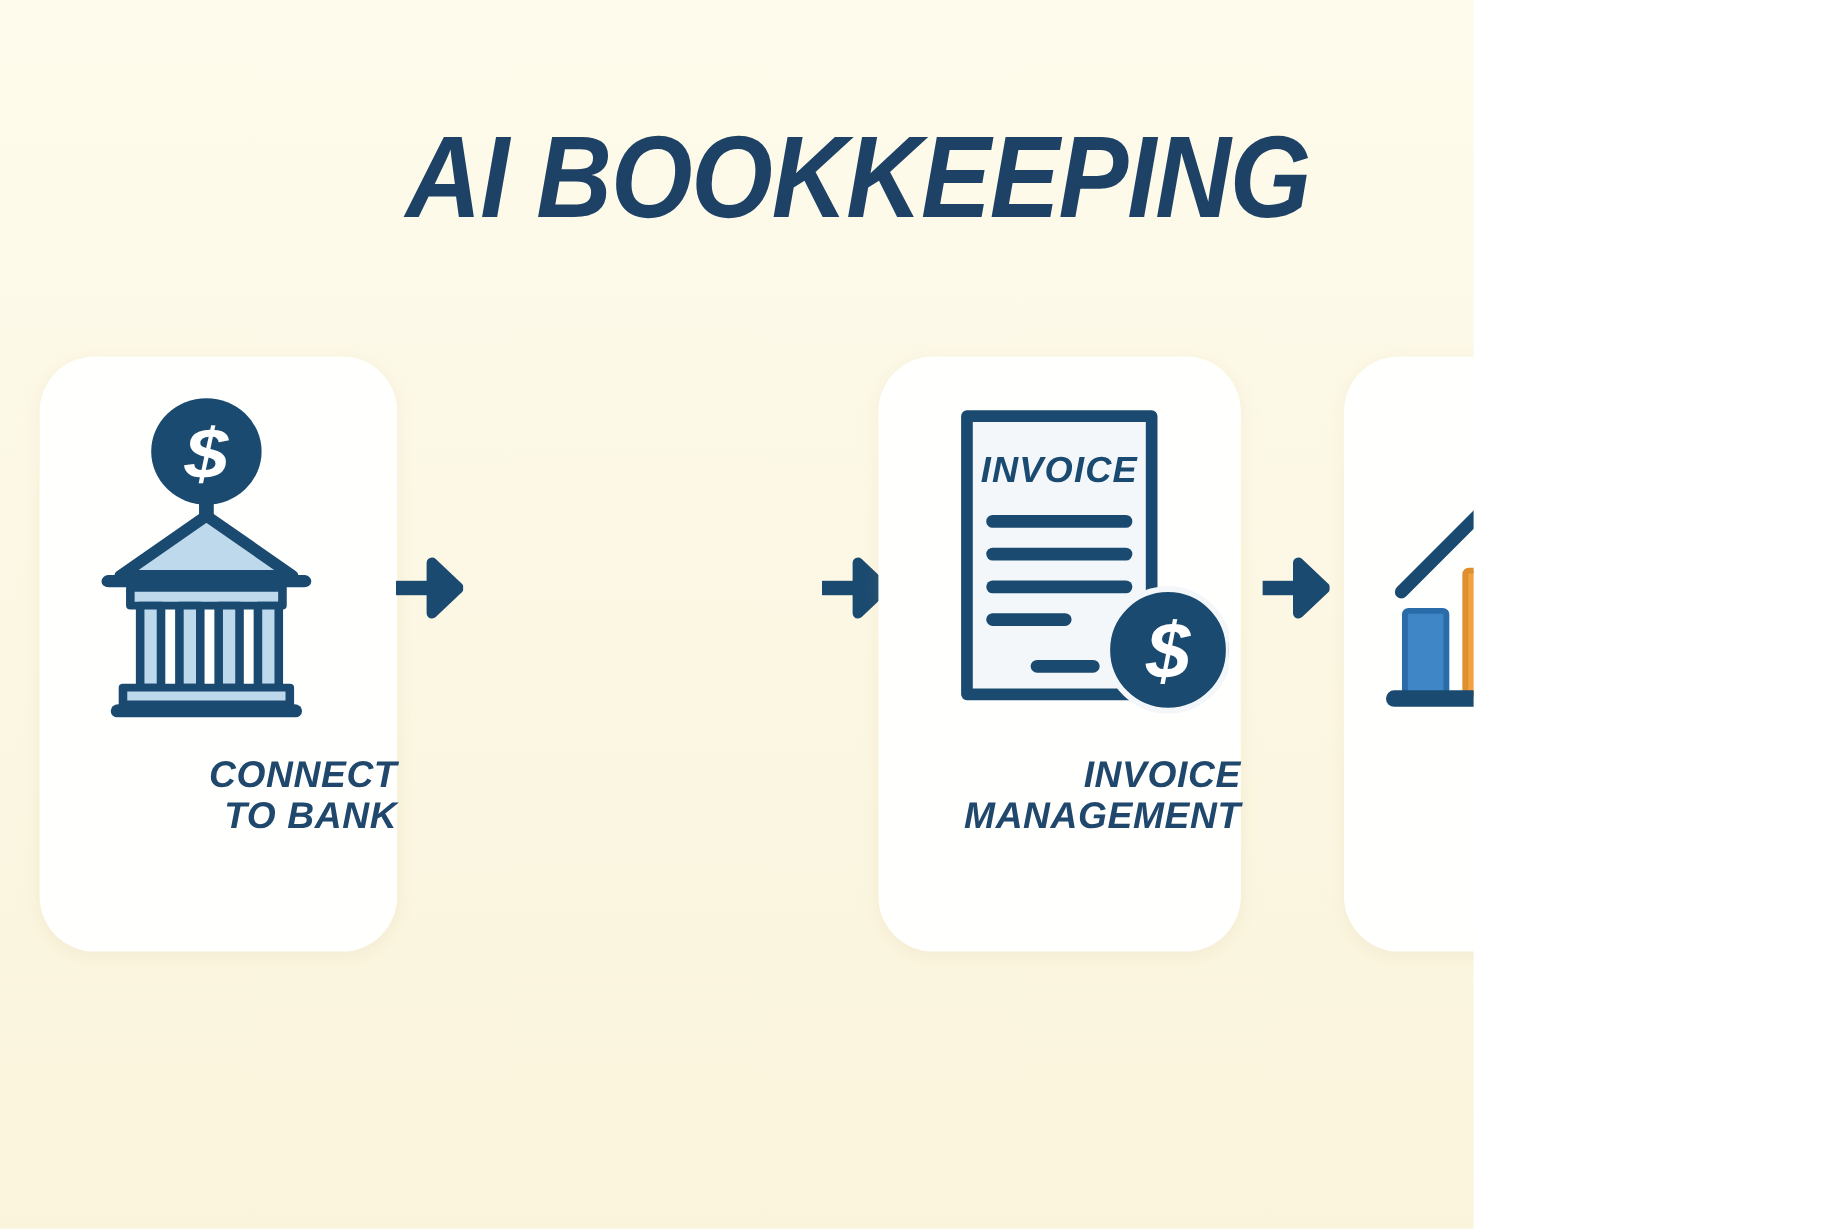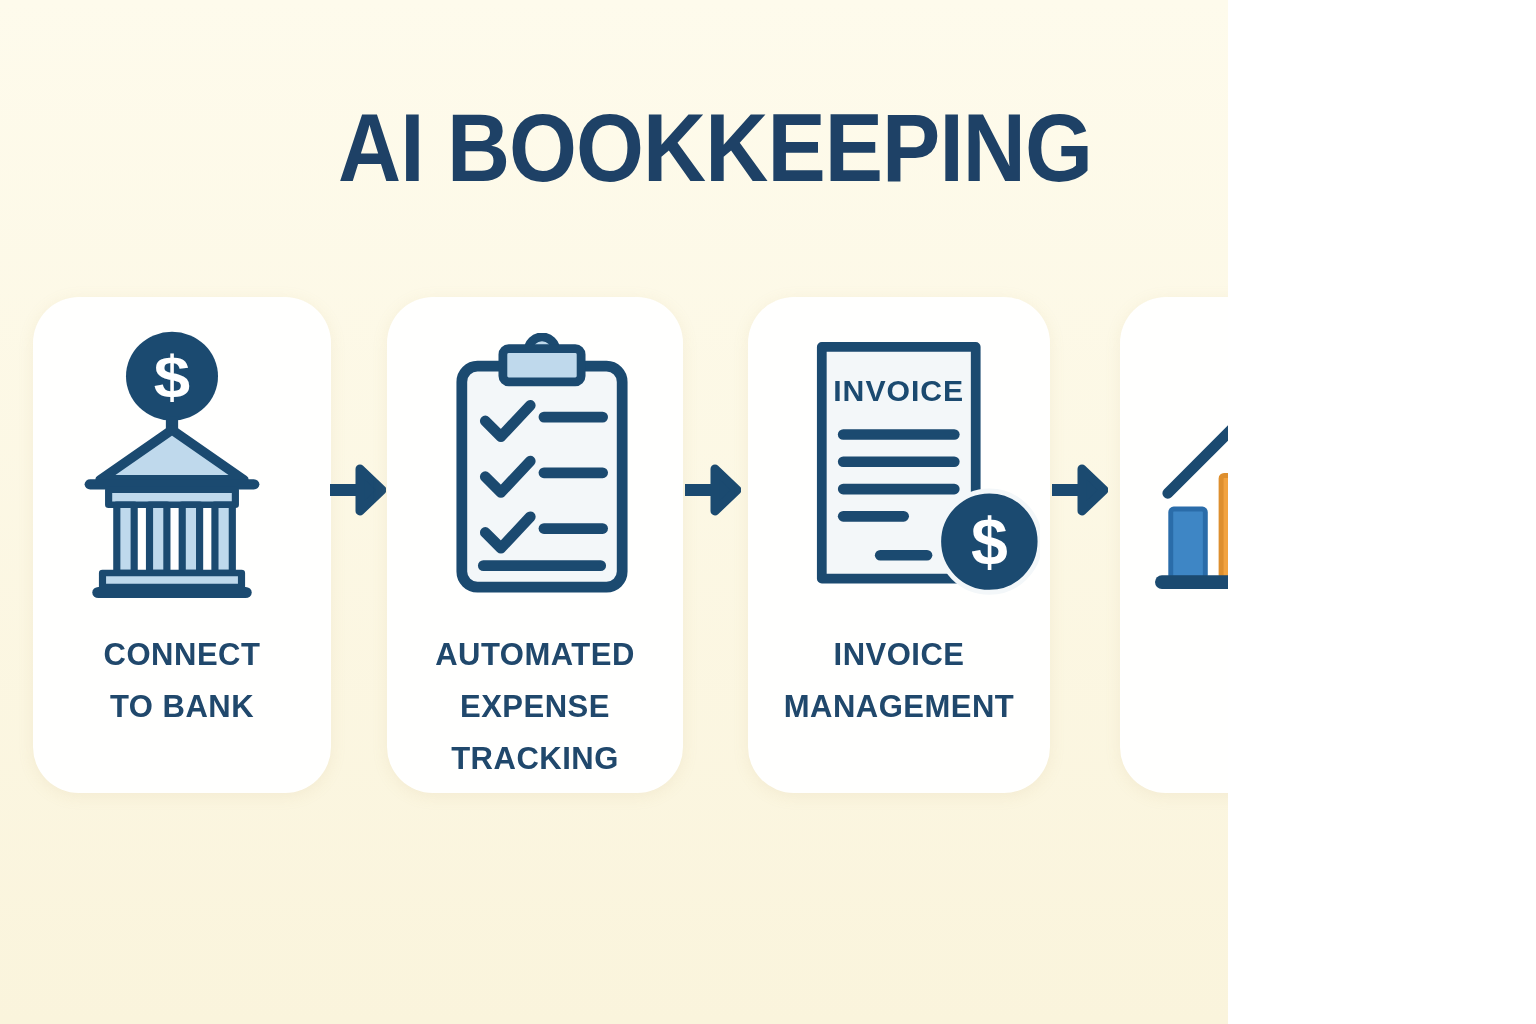--- a/index.html
+++ b/index.html
@@ -8,42 +8,43 @@
     --bar-blue:#3e86c5; --bar-blue-border:#2a6ca9;
     --orange:#f2a340; --orange-border:#de8f2e;
     --background-top:#fefbec; --background-bottom:#faf4dc; --card:#fffffe;
   }
   *{margin:0;padding:0;box-sizing:border-box;}
   html,body{width:1536px;height:1024px;}
   body{font-family:"Liberation Sans",sans-serif;}
   .stage{
     position:relative;width:1228px;height:1024px;overflow:hidden;
     background:linear-gradient(180deg,var(--background-top) 0%,var(--background-bottom) 100%);
+    font-style:italic;
   }
   .title{
     position:absolute;left:715px;top:92px;white-space:nowrap;
     transform:translateX(-50%) scaleX(0.9);transform-origin:center;
     font-size:97px;font-weight:700;letter-spacing:-1px;color:var(--title-text);
   }
   .card{
     position:absolute;top:297px;height:496px;background:var(--card);
     border-radius:46px;box-shadow:0 3px 16px rgba(190,168,110,0.12);
   }
   .card-1{left:33px;width:298px;}
   .card-2{left:387px;width:296px;}
-  .card-3{left:748px;width:302px;}
+  .card-3{left:732px;width:302px;}
   .card-4{left:1120px;width:300px;}
   .card-icon{position:absolute;}
   .card-1 .card-icon{left:47px;top:33px;}
   .card-2 .card-icon{left:67px;top:36px;}
   .card-3 .card-icon{left:66px;top:44px;}
   .card-4 .card-icon{left:34px;top:64px;}
   .card-label{
-    position:absolute;top:332px;left:0;width:100%;text-align:center;
-    font-size:31px;line-height:52px;font-weight:700;letter-spacing:0.5px;
+    position:absolute;top:332px;left:0;width:100%;text-align:right;
+    font-size:31px;line-height:34px;font-weight:700;letter-spacing:0.5px;
     color:var(--label-text);white-space:pre-line;
   }
   .arrow{position:absolute;top:461px;width:56px;height:58px;}
   .arrow-1{left:330px;}
   .arrow-2{left:685px;}
   .arrow-3{left:1052px;}
   
   .ink{fill:var(--navy);}
   .ln{stroke:var(--navy);fill:none;stroke-linecap:round;stroke-linejoin:round;}
   .lt{fill:var(--light-blue);stroke:var(--navy);stroke-linejoin:round;}
@@ -80,37 +81,20 @@
     </svg>
     <div class="card-label">CONNECT
 TO BANK</div>
   </div>
 
   <svg class="arrow arrow-1" viewBox="0 0 56 58">
     <rect class="ink" x="0" y="23" width="28" height="12"></rect>
     <path class="ink" d="M 30 8 L 52 29 L 30 50 Z" stroke="var(--navy)" stroke-width="9" stroke-linejoin="round"></path>
   </svg>
 
-  <div class="card card-2">
-    <svg class="card-icon" width="176" height="262" viewBox="0 0 180 268" preserveAspectRatio="none">
-      <rect class="paper" x="8" y="34" width="164" height="226" rx="16" stroke-width="11"></rect>
-      <circle class="lt" cx="90" cy="18" r="14" stroke-width="9"></circle>
-      <rect class="lt" x="50" y="16" width="80" height="34" rx="6" stroke-width="9"></rect>
-      <path class="ln" d="M 32 90 l 16 16 l 30 -32" stroke-width="11"></path>
-      <line class="ln" x1="92" y1="86" x2="152" y2="86" stroke-width="11"></line>
-      <path class="ln" d="M 32 147 l 16 16 l 30 -32" stroke-width="11"></path>
-      <line class="ln" x1="92" y1="143" x2="152" y2="143" stroke-width="11"></line>
-      <path class="ln" d="M 32 204 l 16 16 l 30 -32" stroke-width="11"></path>
-      <line class="ln" x1="92" y1="200" x2="152" y2="200" stroke-width="11"></line>
-      <line class="ln" x1="30" y1="238" x2="150" y2="238" stroke-width="11"></line>
-    </svg>
-    <div class="card-label">AUTOMATED
-EXPENSE
-TRACKING</div>
-  </div>
 
   <svg class="arrow arrow-2" viewBox="0 0 56 58">
     <rect class="ink" x="0" y="23" width="28" height="12"></rect>
     <path class="ink" d="M 30 8 L 52 29 L 30 50 Z" stroke="var(--navy)" stroke-width="9" stroke-linejoin="round"></path>
   </svg>
 
   <div class="card card-3">
     <svg class="card-icon" width="226" height="261" viewBox="0 0 232 268" preserveAspectRatio="none">
       <rect class="paper" x="8" y="6" width="158" height="238" stroke-width="10"></rect>
       <text class="inv-head" x="87" y="62" text-anchor="middle">INVOICE</text>

